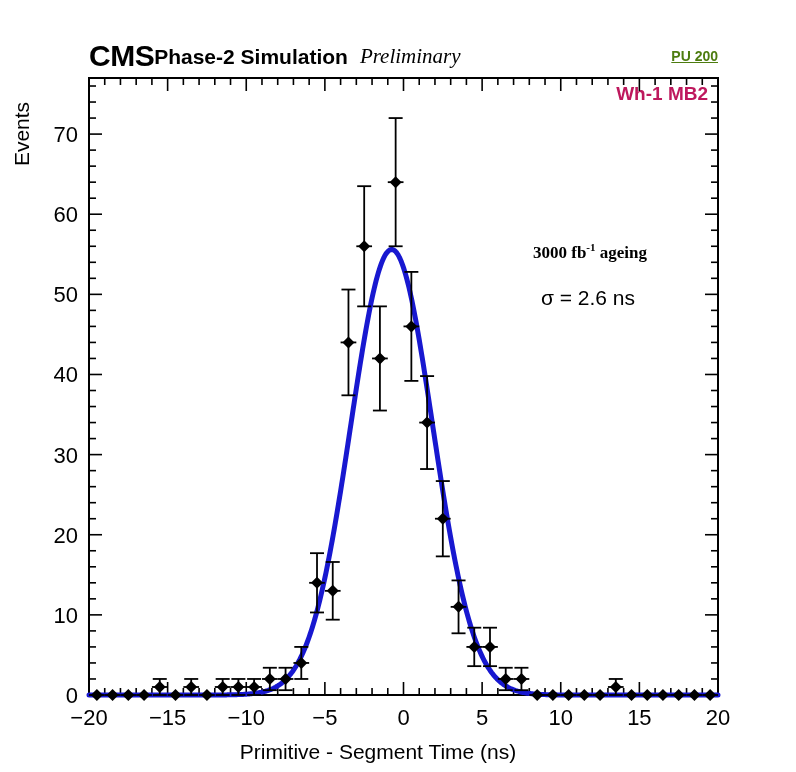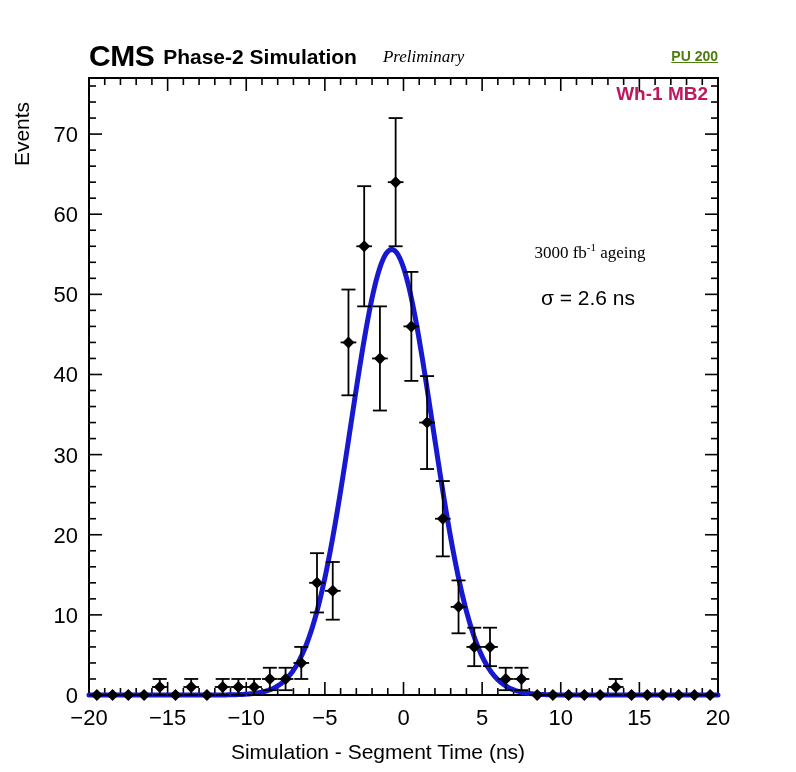--- a/index.html
+++ b/index.html
@@ -32,29 +32,28 @@
     font-size: 30px;
     letter-spacing: -0.5px;
     color: #000;
     line-height: 1;
   }
   #cms-sub {
     font-family: "Liberation Sans", sans-serif;
     font-weight: bold;
     font-size: 21px;
     color: #000;
-    margin-left: 9px;
     line-height: 1;
   }
   #cms-prelim {
     font-family: "Liberation Serif", serif;
     font-style: italic;
-    font-size: 17px;
-    color: #000;
-    margin-left: 26px;
+    font-size: 21px;
+    color: #000;
+    margin-left: 12px;
     line-height: 1;
   }
   #cms-pu {
     font-family: "Liberation Sans", sans-serif;
     font-weight: bold;
     font-size: 14px;
     color: #4d7c0f;
     margin-left: auto;
     line-height: 1;
     text-decoration: underline;
@@ -91,21 +90,21 @@
     font-size: 19px;
     color: #be185d;
     white-space: nowrap;
   }
   #lumi-label {
     position: absolute;
     left: 590px;
     top: 241px;
     transform: translateX(-50%);
     font-family: "Liberation Serif", serif;
-    font-weight: normal;
+    font-weight: bold;
     font-size: 17px;
     color: #000;
     white-space: nowrap;
     text-align: right;
   }
   #lumi-label sup { font-size: 11px; vertical-align: super; }
   #sigma-label {
     position: absolute;
     left: 588px;
     top: 286px;
@@ -129,21 +128,21 @@
 <div id="root">
 
   <div id="cms-header">
     <span id="cms-logo">CMS</span>
     <span id="cms-sub">Phase-2 Simulation</span>
     <span id="cms-prelim">Preliminary</span>
     <span id="cms-pu">PU 200</span>
   </div>
 
   <div id="ylabel">Events</div>
-  <div id="xlabel">Simulation - Segment Time (ns)</div>
+  <div id="xlabel">Primitive - Segment Time (ns)</div>
 
   <div id="region-label">Wh-1 MB2</div>
 
   <div id="lumi-label"><span>3000 fb</span><sup>-1</sup><span> ageing</span></div>
 
   <div id="sigma-label">σ = 2.6 ns</div>
 
   <svg id="plot-svg" width="796" height="772">
     <g id="frame-group">
         <rect x="89" y="78" width="629" height="617" fill="none" stroke="#000000" stroke-width="2"></rect>

